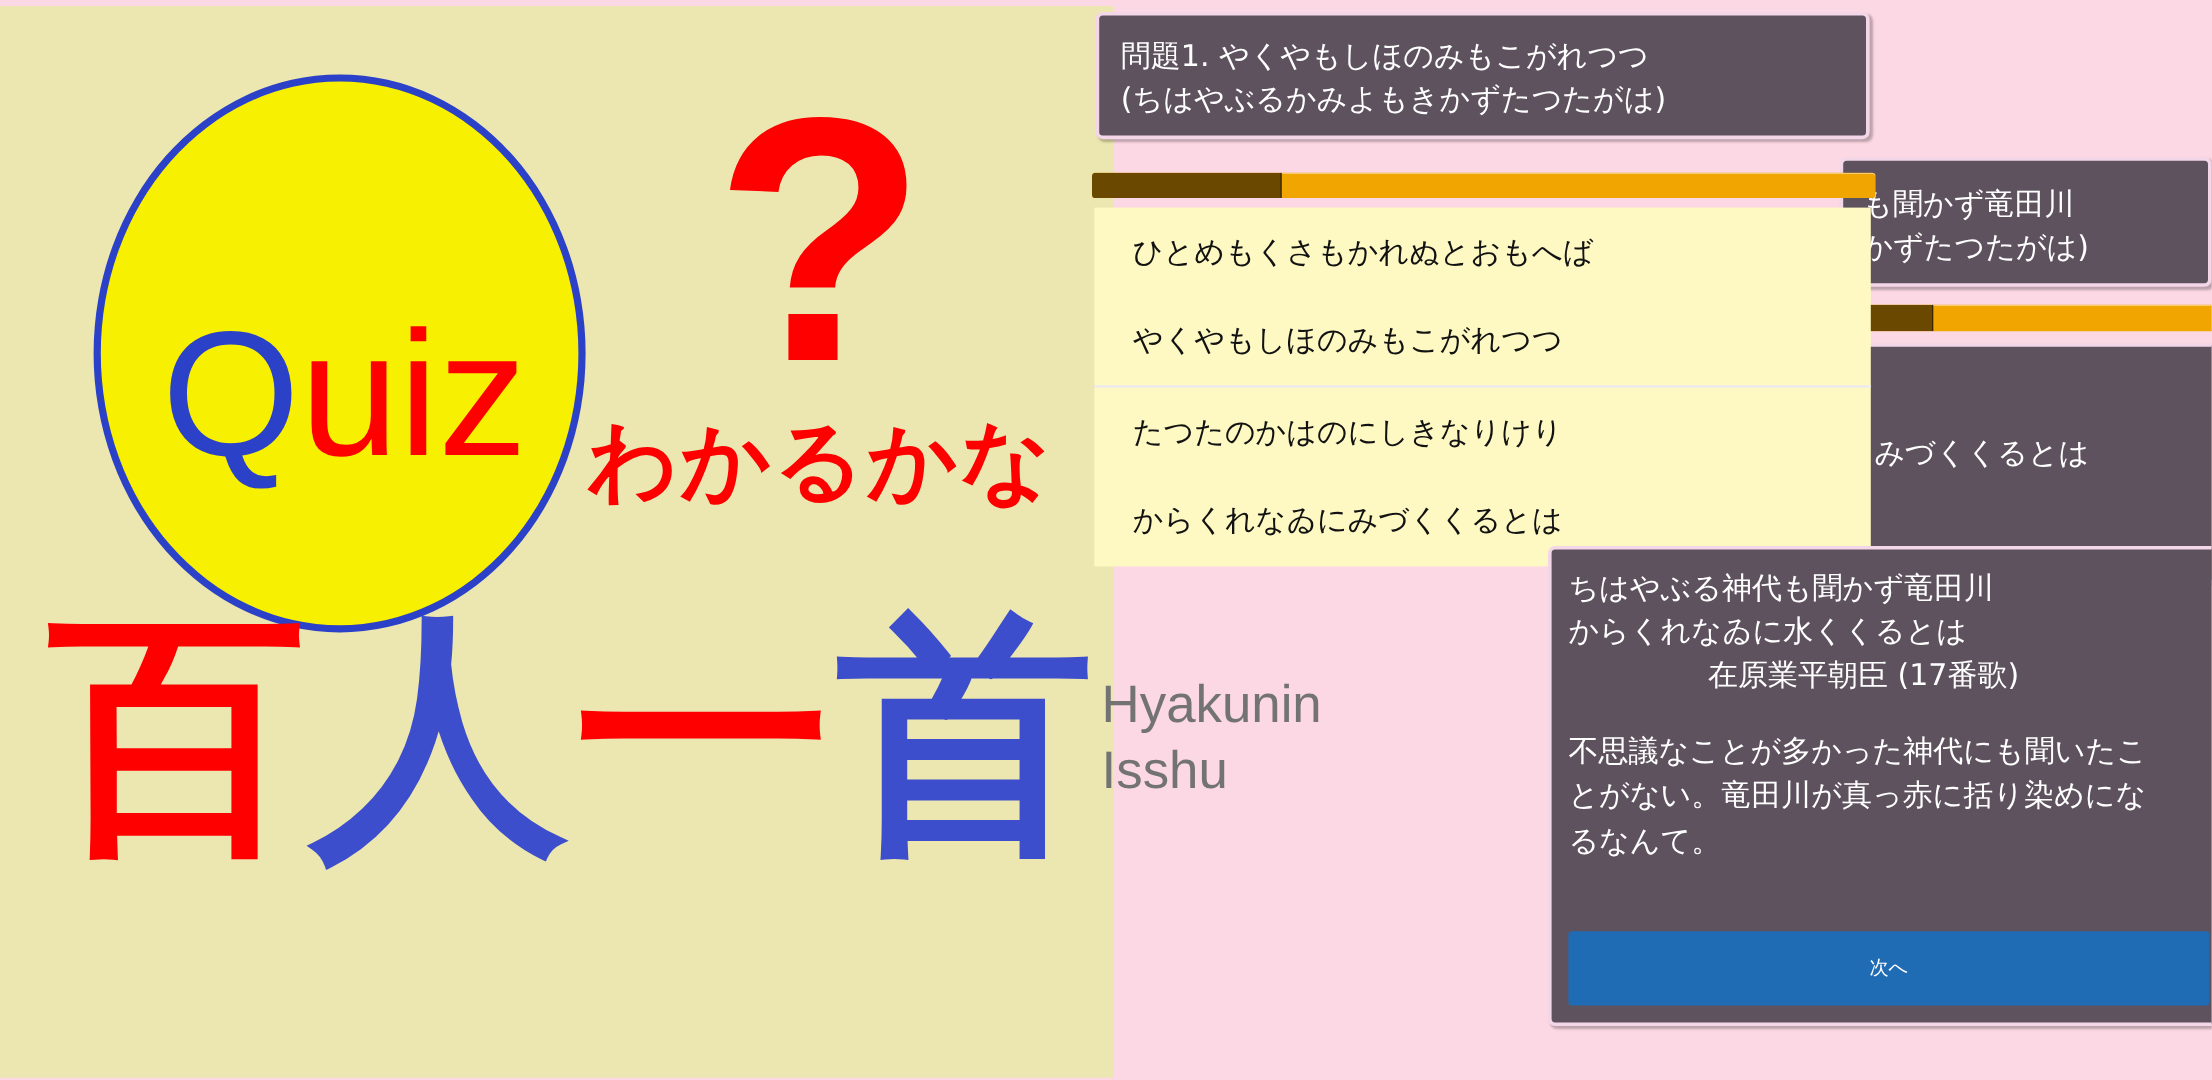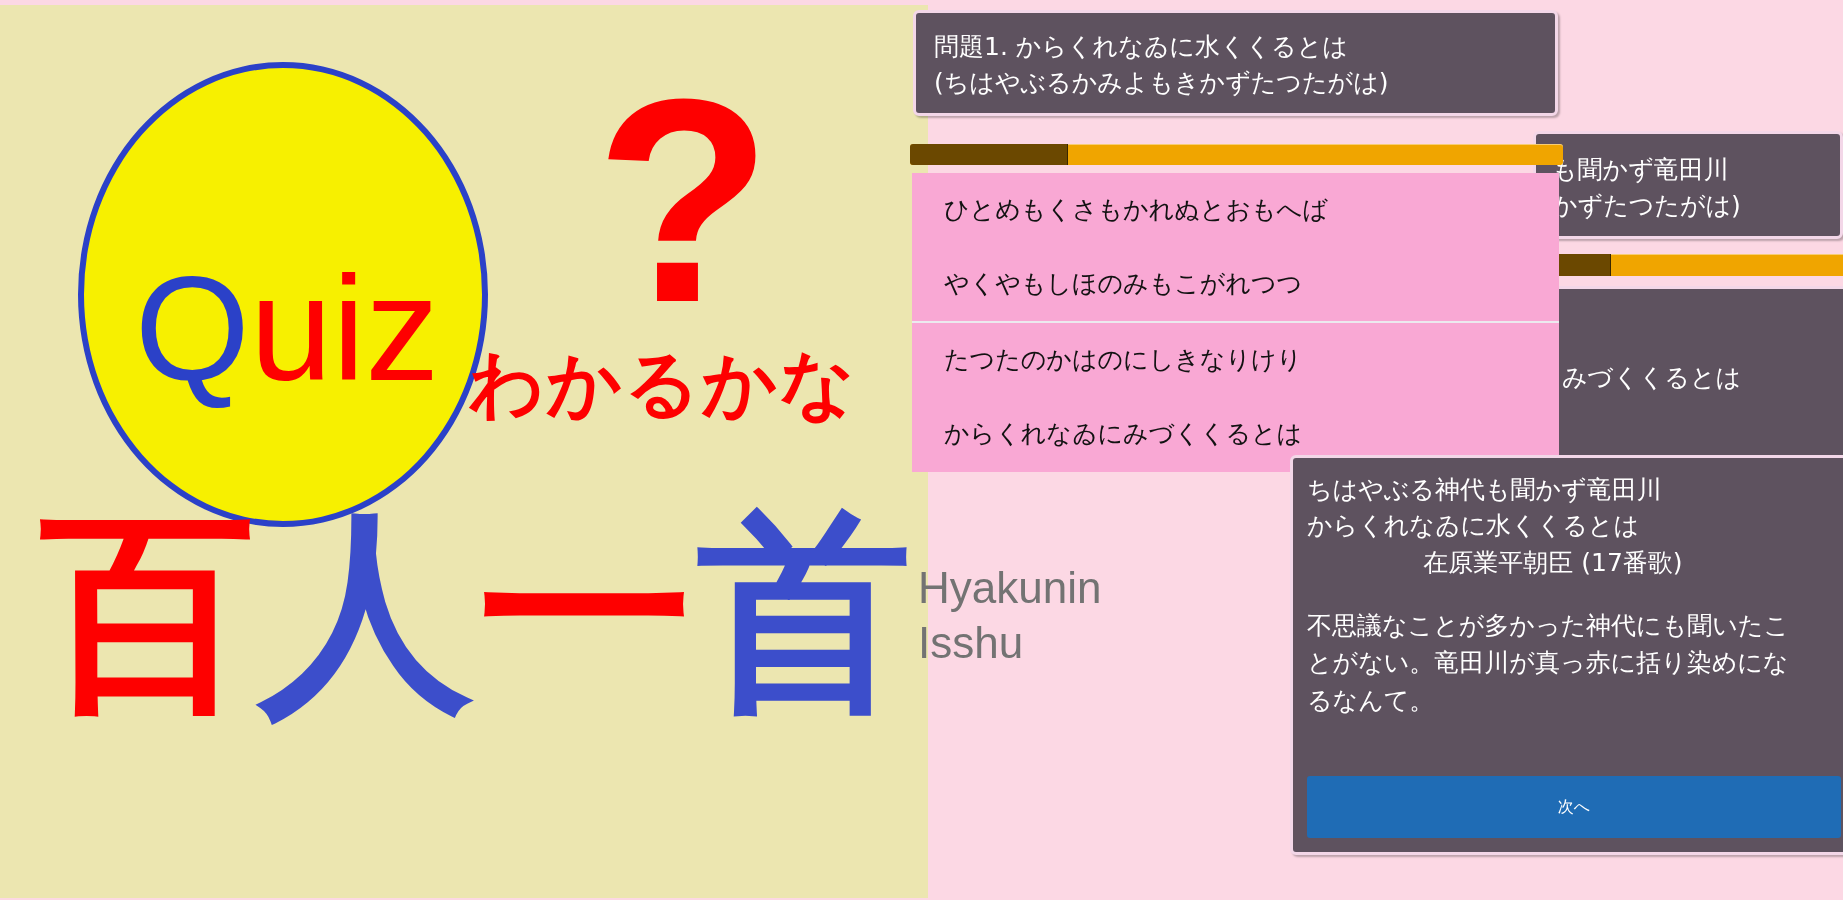--- a/index.html
+++ b/index.html
@@ -28,21 +28,21 @@
   #quiz-word .q{color:#2b41c8;}
   #quiz-word .uiz{color:#fe0000;}
   #qmark{
     position:absolute;left:595px;top:50px;
     font-size:290px;line-height:1;color:#fe0000;font-weight:bold;
     font-family:"Liberation Sans","DejaVu Sans",sans-serif;
   }
   #wakaru{
     position:absolute;left:448px;top:330px;width:430px;
     font-size:74px;color:#fe0000;font-weight:bold;letter-spacing:2px;
-    font-family:"DejaVu Sans",sans-serif;text-align:center;
+    font-family:"DejaVu Sans",sans-serif;text-align:right;
   }
   #hyaku{
     position:absolute;left:40px;top:495px;width:870px;
     font-size:215px;line-height:1.05;font-weight:bold;white-space:nowrap;
     font-family:"DejaVu Sans",sans-serif;letter-spacing:4px;
   }
   #hyaku .r{color:#fe0000;}
   #hyaku .b{color:#3c4ecb;}
 
   
@@ -66,21 +66,21 @@
     position:absolute;left:-18px;top:144px;width:653px;height:21px;
     background:#f0a500;border-radius:3px;overflow:hidden;
     box-shadow:inset 0 1px 0 rgba(255,255,255,.45);
   }
   #shotA-bar .fill{
     position:absolute;left:0;top:0;bottom:0;
     background:#6b4800;border-right:1px solid #3a2700;
   }
   #shotA-list{
     position:absolute;left:-16px;top:173px;width:647px;height:299px;
-    background:#f9a8d4;
+    background:#fef9c3;
   }
   #shotA-list .opt{
     height:74px;line-height:74px;padding-left:32px;
     font-size:25px;color:#121212;white-space:nowrap;
     font-family:"DejaVu Sans",sans-serif;
   }
   #shotA-list .opt.divided{border-top:2px solid #eceaef;}
 
   
   #shotB-head{
@@ -157,21 +157,21 @@
 
   <div id="shotB-bar">
     <div class="fill" style="width:24%"></div>
   </div>
 
   <div id="shotB-body" class="qpanel">
     <div class="line">みづくくるとは</div>
   </div>
 
   <div id="shotA-head" class="qpanel">
-    <div class="line">問題1. からくれなゐに水くくるとは</div>
+    <div class="line">問題1. やくやもしほのみもこがれつつ</div>
     <div class="line">(ちはやぶるかみよもきかずたつたがは)</div>
   </div>
 
   <div id="shotA-bar">
     <div class="fill" style="width:24%"></div>
   </div>
 
   <div id="shotA-list">
     <div class="opt">ひとめもくさもかれぬとおもへば</div>
     <div class="opt">やくやもしほのみもこがれつつ</div>

